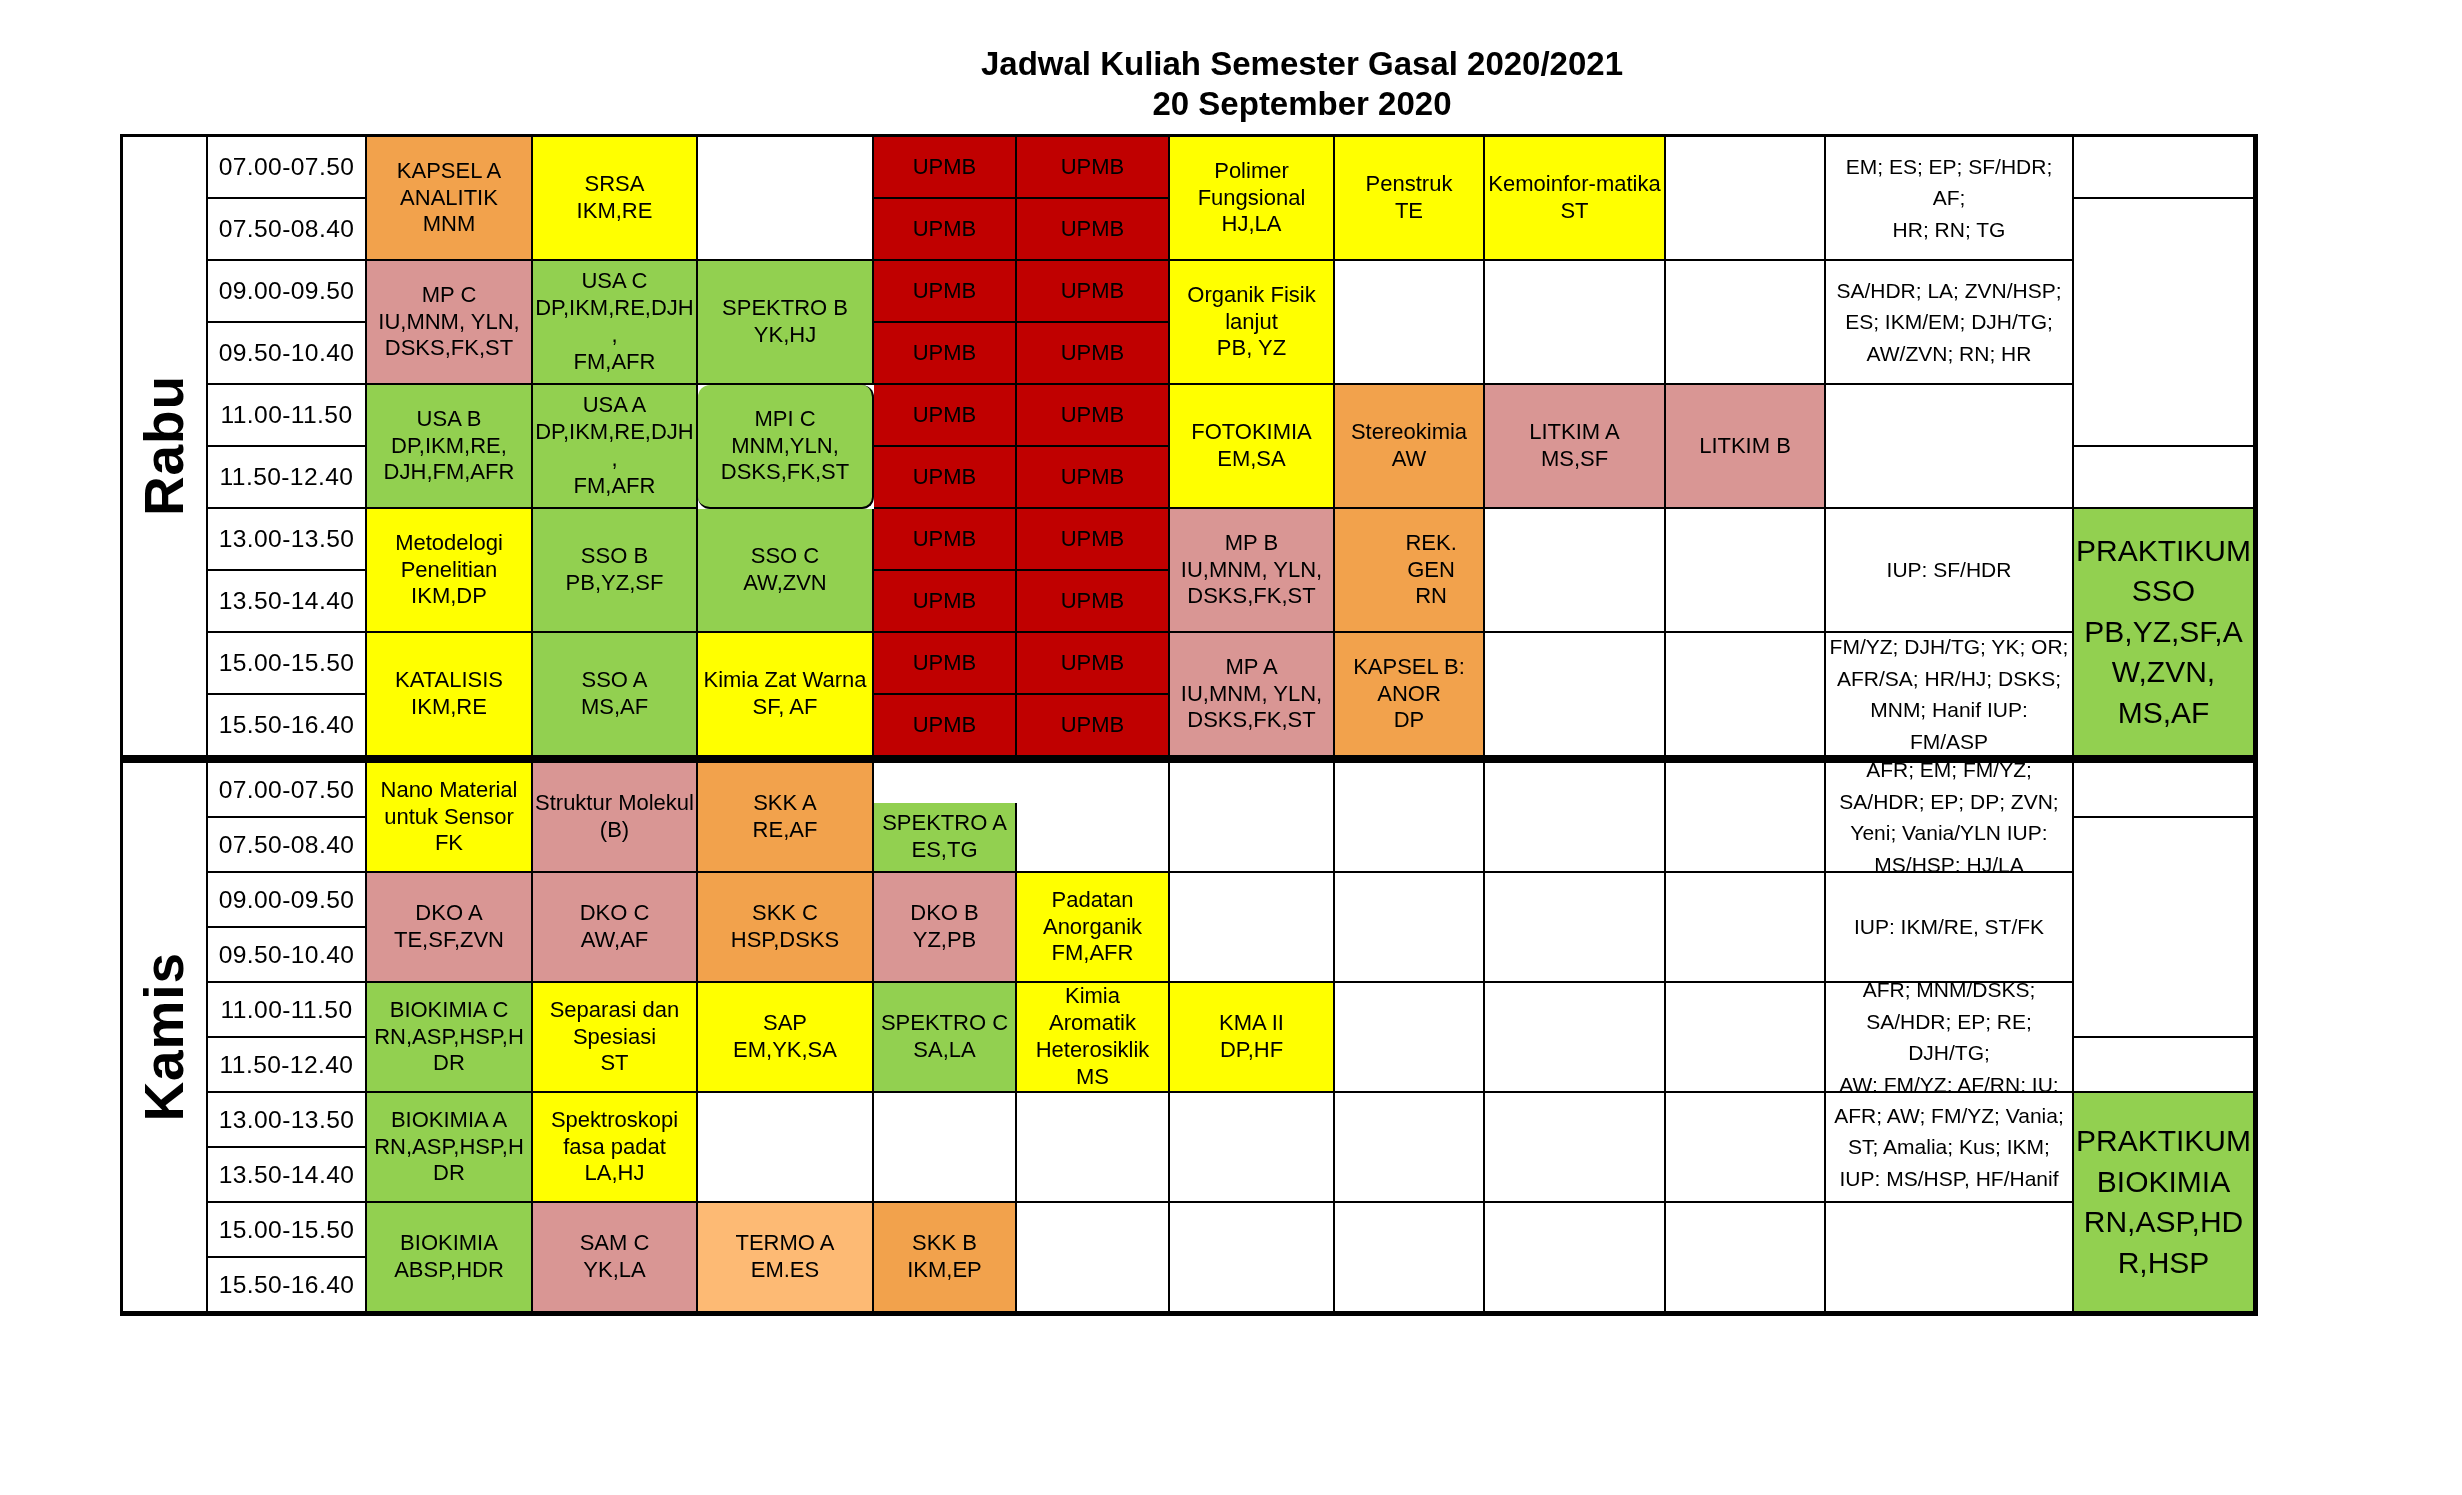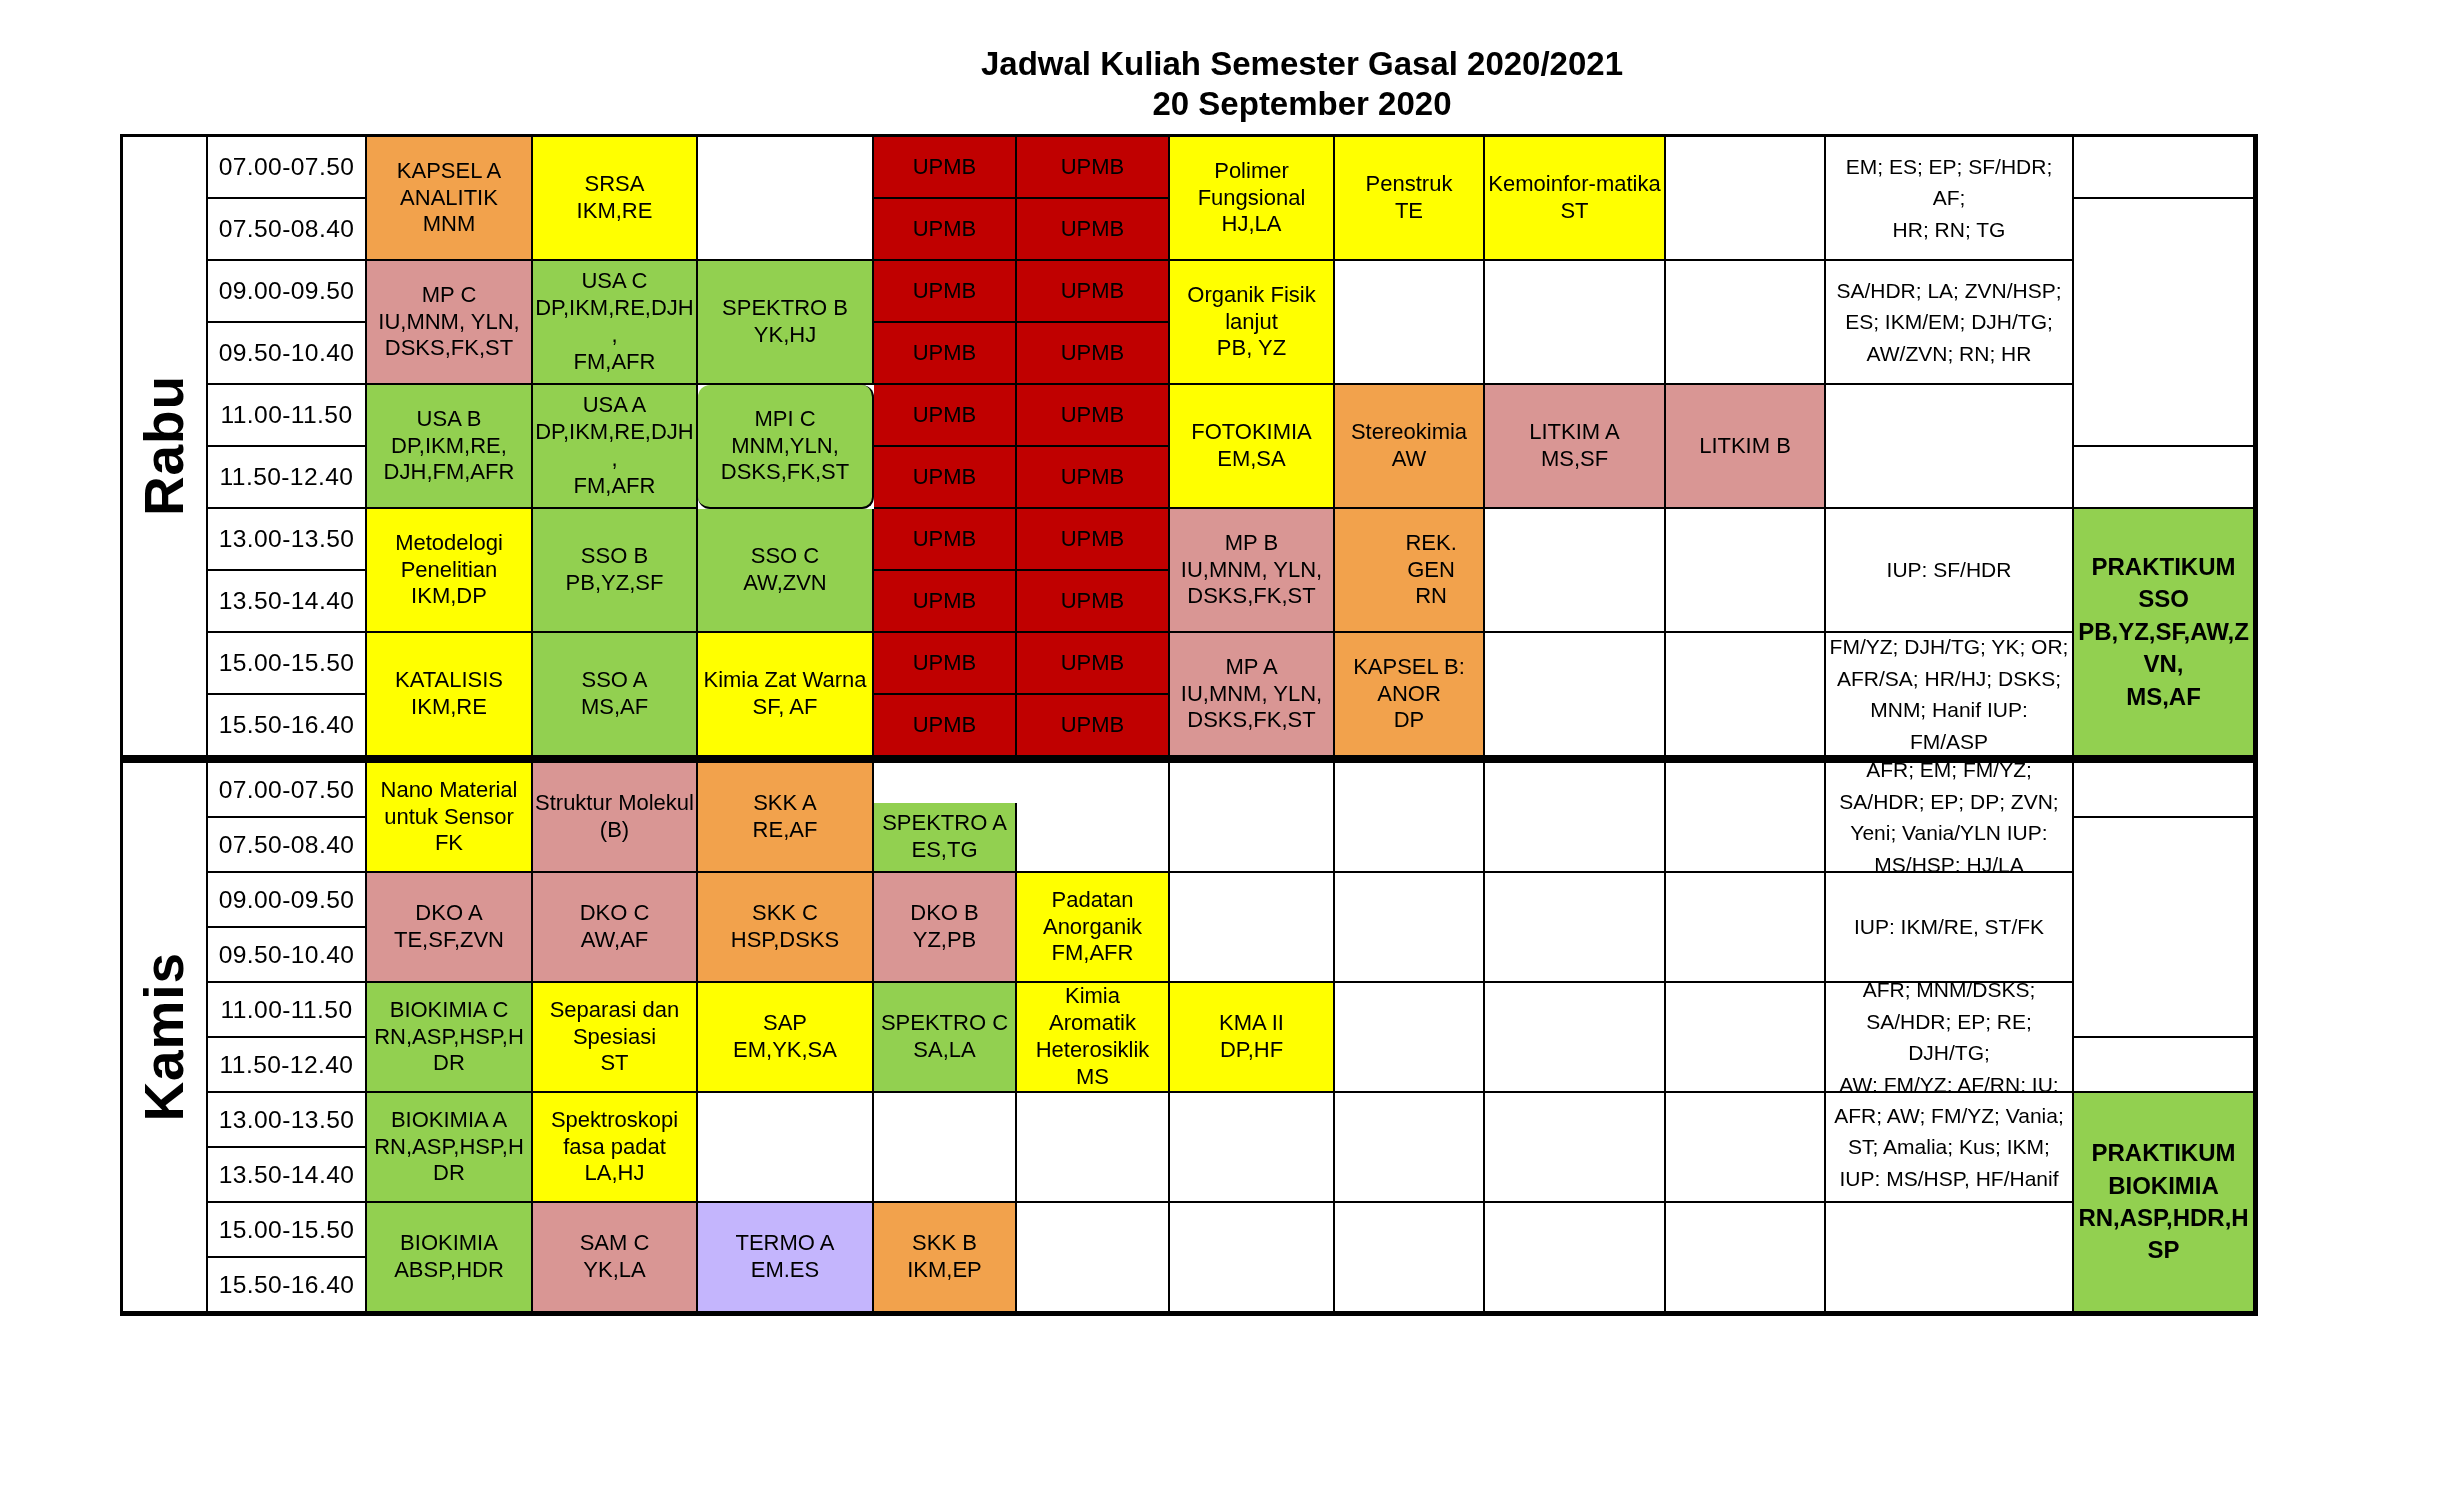--- a/index.html
+++ b/index.html
@@ -21,21 +21,21 @@
   .sg-rabu{grid-template-rows:repeat(10,62px);}
   .sg-kamis{grid-template-rows:repeat(10,55px);}
   .c{
     box-sizing:border-box;border-right:2.6px solid #000;border-bottom:2.6px solid #000;
     display:flex;align-items:center;justify-content:center;
     text-align:center;white-space:pre-line;overflow:hidden;
     font-size:22px;line-height:1.22;padding:1.8px;word-break:break-word;
   }
   .time{font-size:24.6px;letter-spacing:0.4px;}
   .note{font-size:21px;line-height:1.5;}
-  .praktikum{font-size:24px;line-height:1.35;font-weight:bold;}
+  .praktikum{font-size:30px;line-height:1.35;}
   .day{font-size:55px;font-weight:bold;}
   .day-text{writing-mode:vertical-rl;transform:rotate(180deg);letter-spacing:0.9px;}
 </style>
 </head>
 <body>
 
 <div class="page">
   <div class="title-block">
     <div>Jadwal Kuliah Semester Gasal 2020/2021</div>
     <div>20 September 2020</div>
@@ -197,21 +197,21 @@
 fasa padat
 LA,HJ</div>
         <div class="c" style="grid-area: 9 / 4 / span 2; background: rgb(217, 150, 148);">SAM C
 YK,LA</div>
         <div class="c" style="grid-area: 1 / 5 / span 2; background: rgb(242, 162, 76);">SKK A
 RE,AF</div>
         <div class="c" style="grid-area: 3 / 5 / span 2; background: rgb(242, 162, 76);">SKK C
 HSP,DSKS</div>
         <div class="c" style="grid-area: 5 / 5 / span 2; background: rgb(255, 255, 0);">SAP
 EM,YK,SA</div>
-        <div class="c" style="grid-area: 9 / 5 / span 2; background: #c4b5fd;">TERMO A
+        <div class="c" style="grid-area: 9 / 5 / span 2; background: #fdba74;">TERMO A
 EM.ES</div>
         <div class="c" style="grid-area: 1 / 6 / span 2; background: rgb(146, 208, 80); margin-top: 40px;">SPEKTRO A
 ES,TG</div>
         <div class="c" style="grid-area: 3 / 6 / span 2; background: rgb(217, 150, 148);">DKO  B
 YZ,PB</div>
         <div class="c" style="grid-area: 5 / 6 / span 2; background: rgb(146, 208, 80);">SPEKTRO C
 SA,LA</div>
         <div class="c" style="grid-area: 9 / 6 / span 2; background: rgb(242, 162, 76);">SKK B
 IKM,EP</div>
         <div class="c" style="grid-area: 3 / 7 / span 2; background: rgb(255, 255, 0);">Padatan

